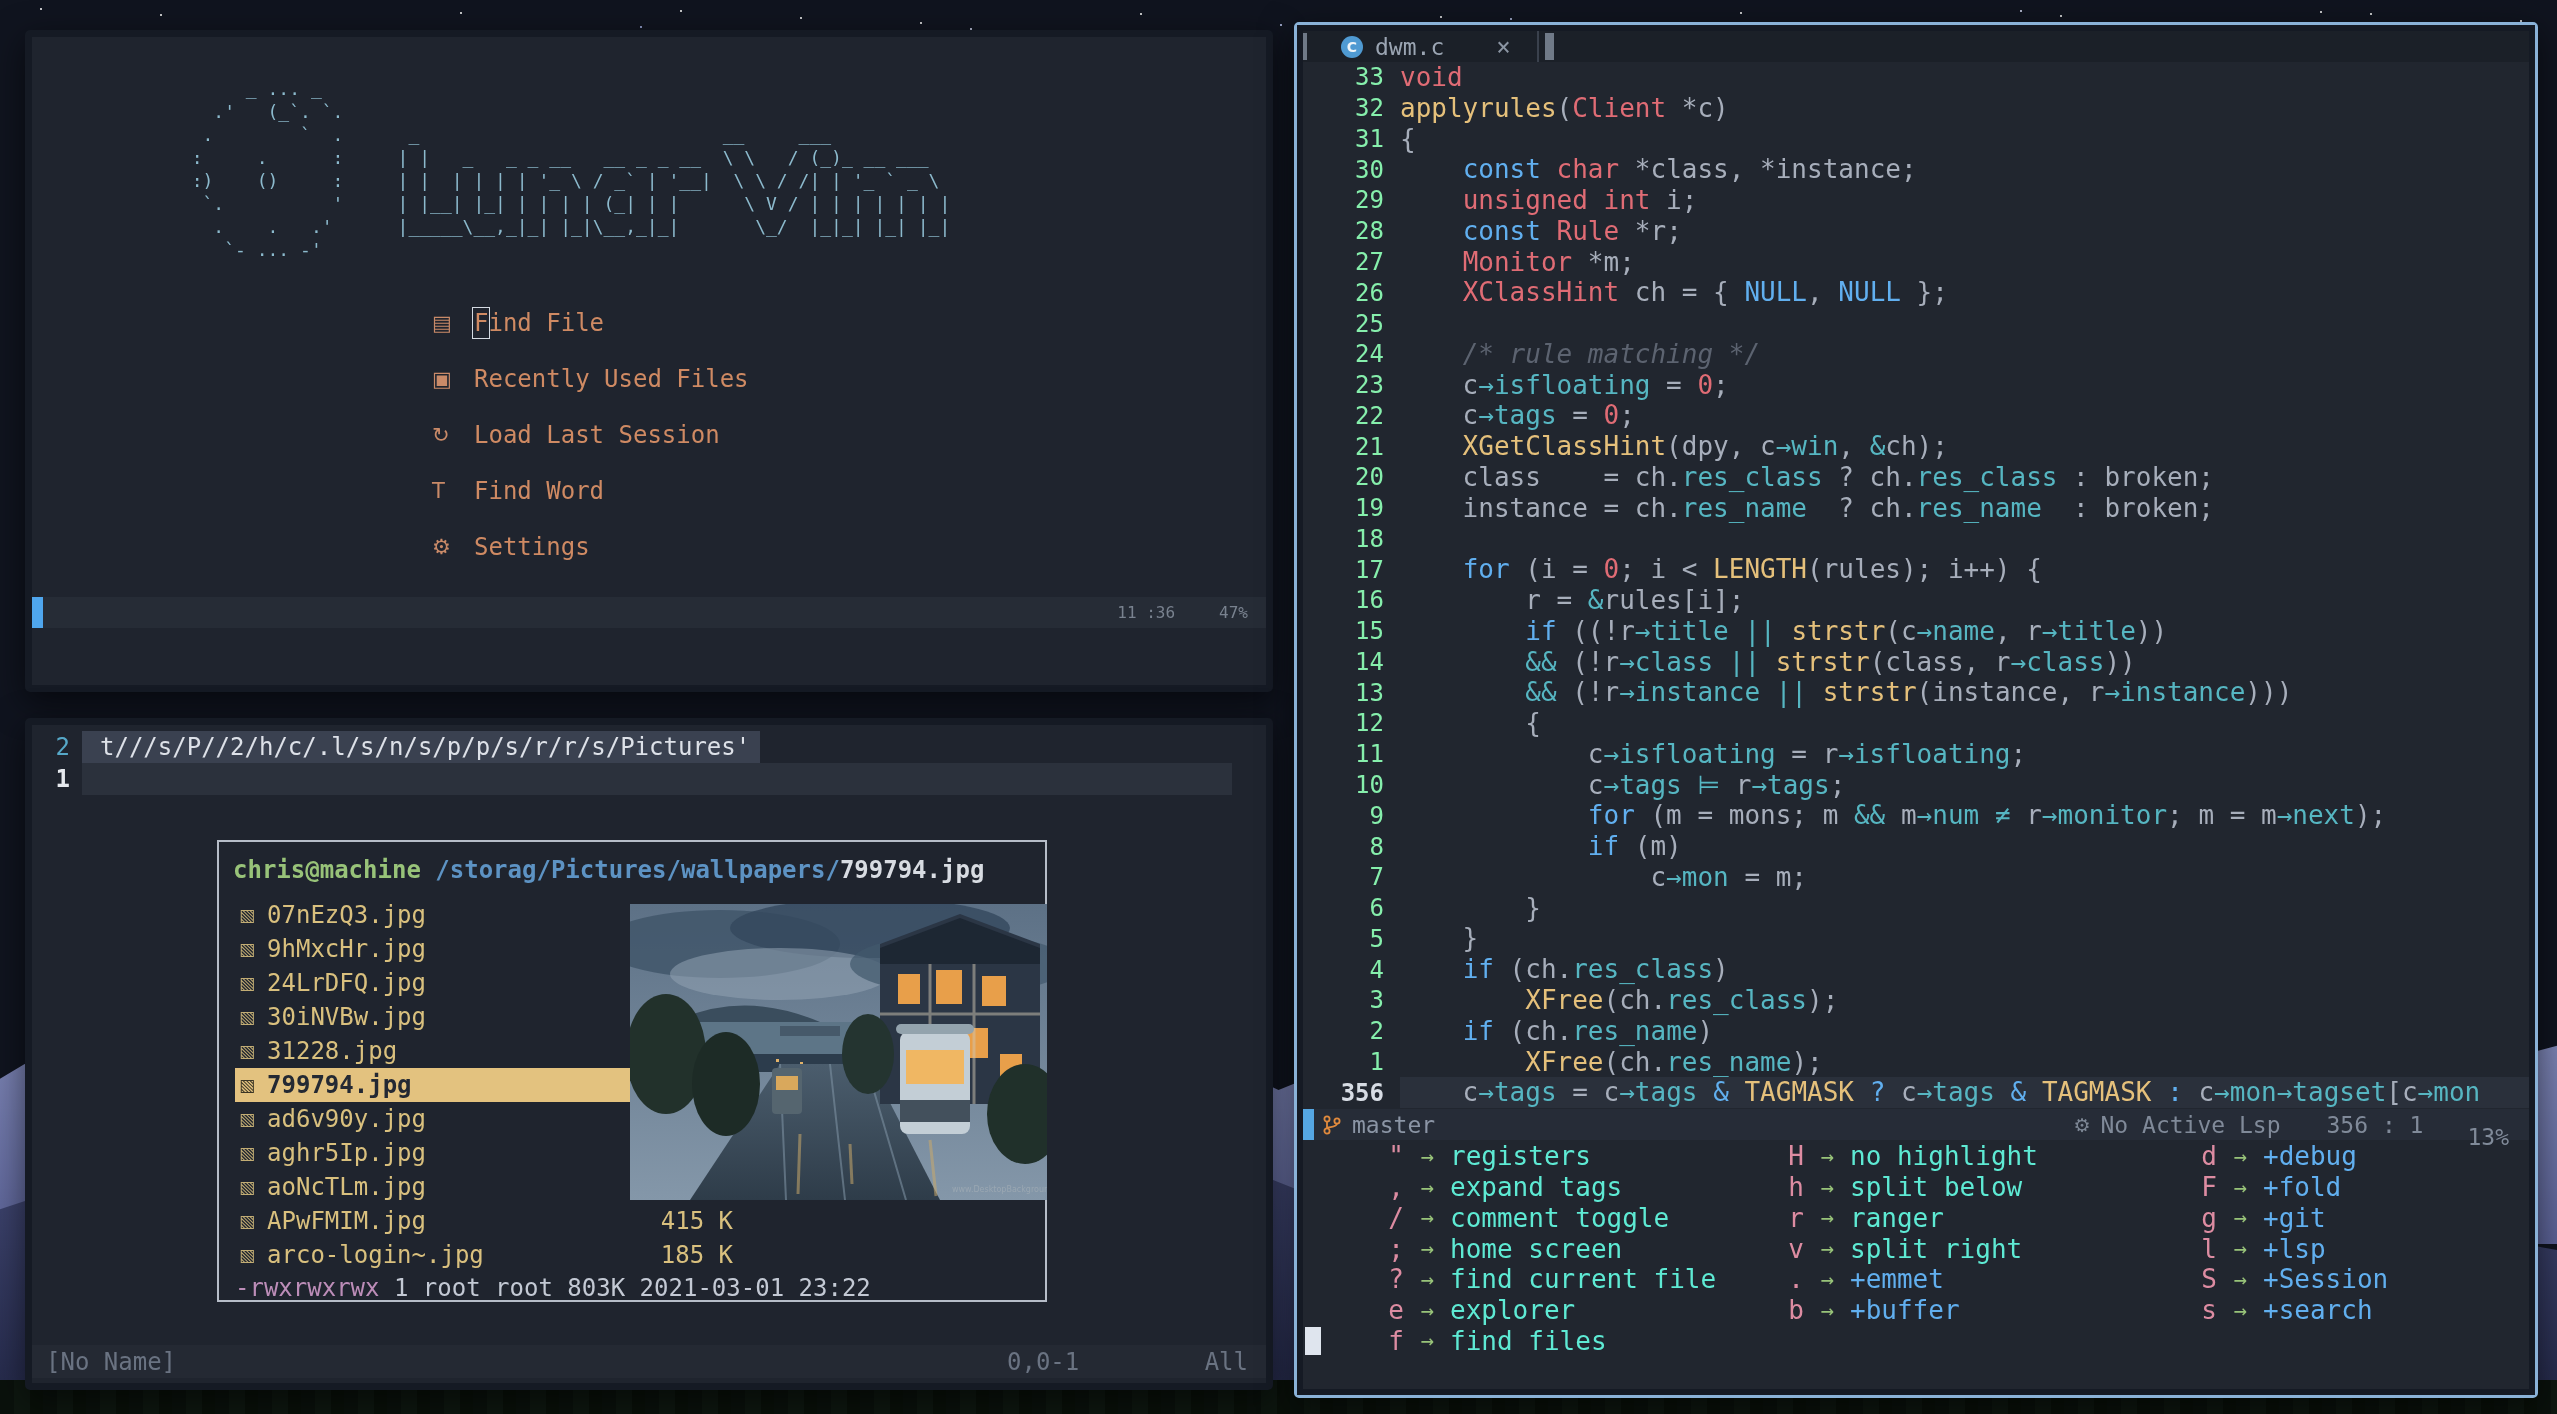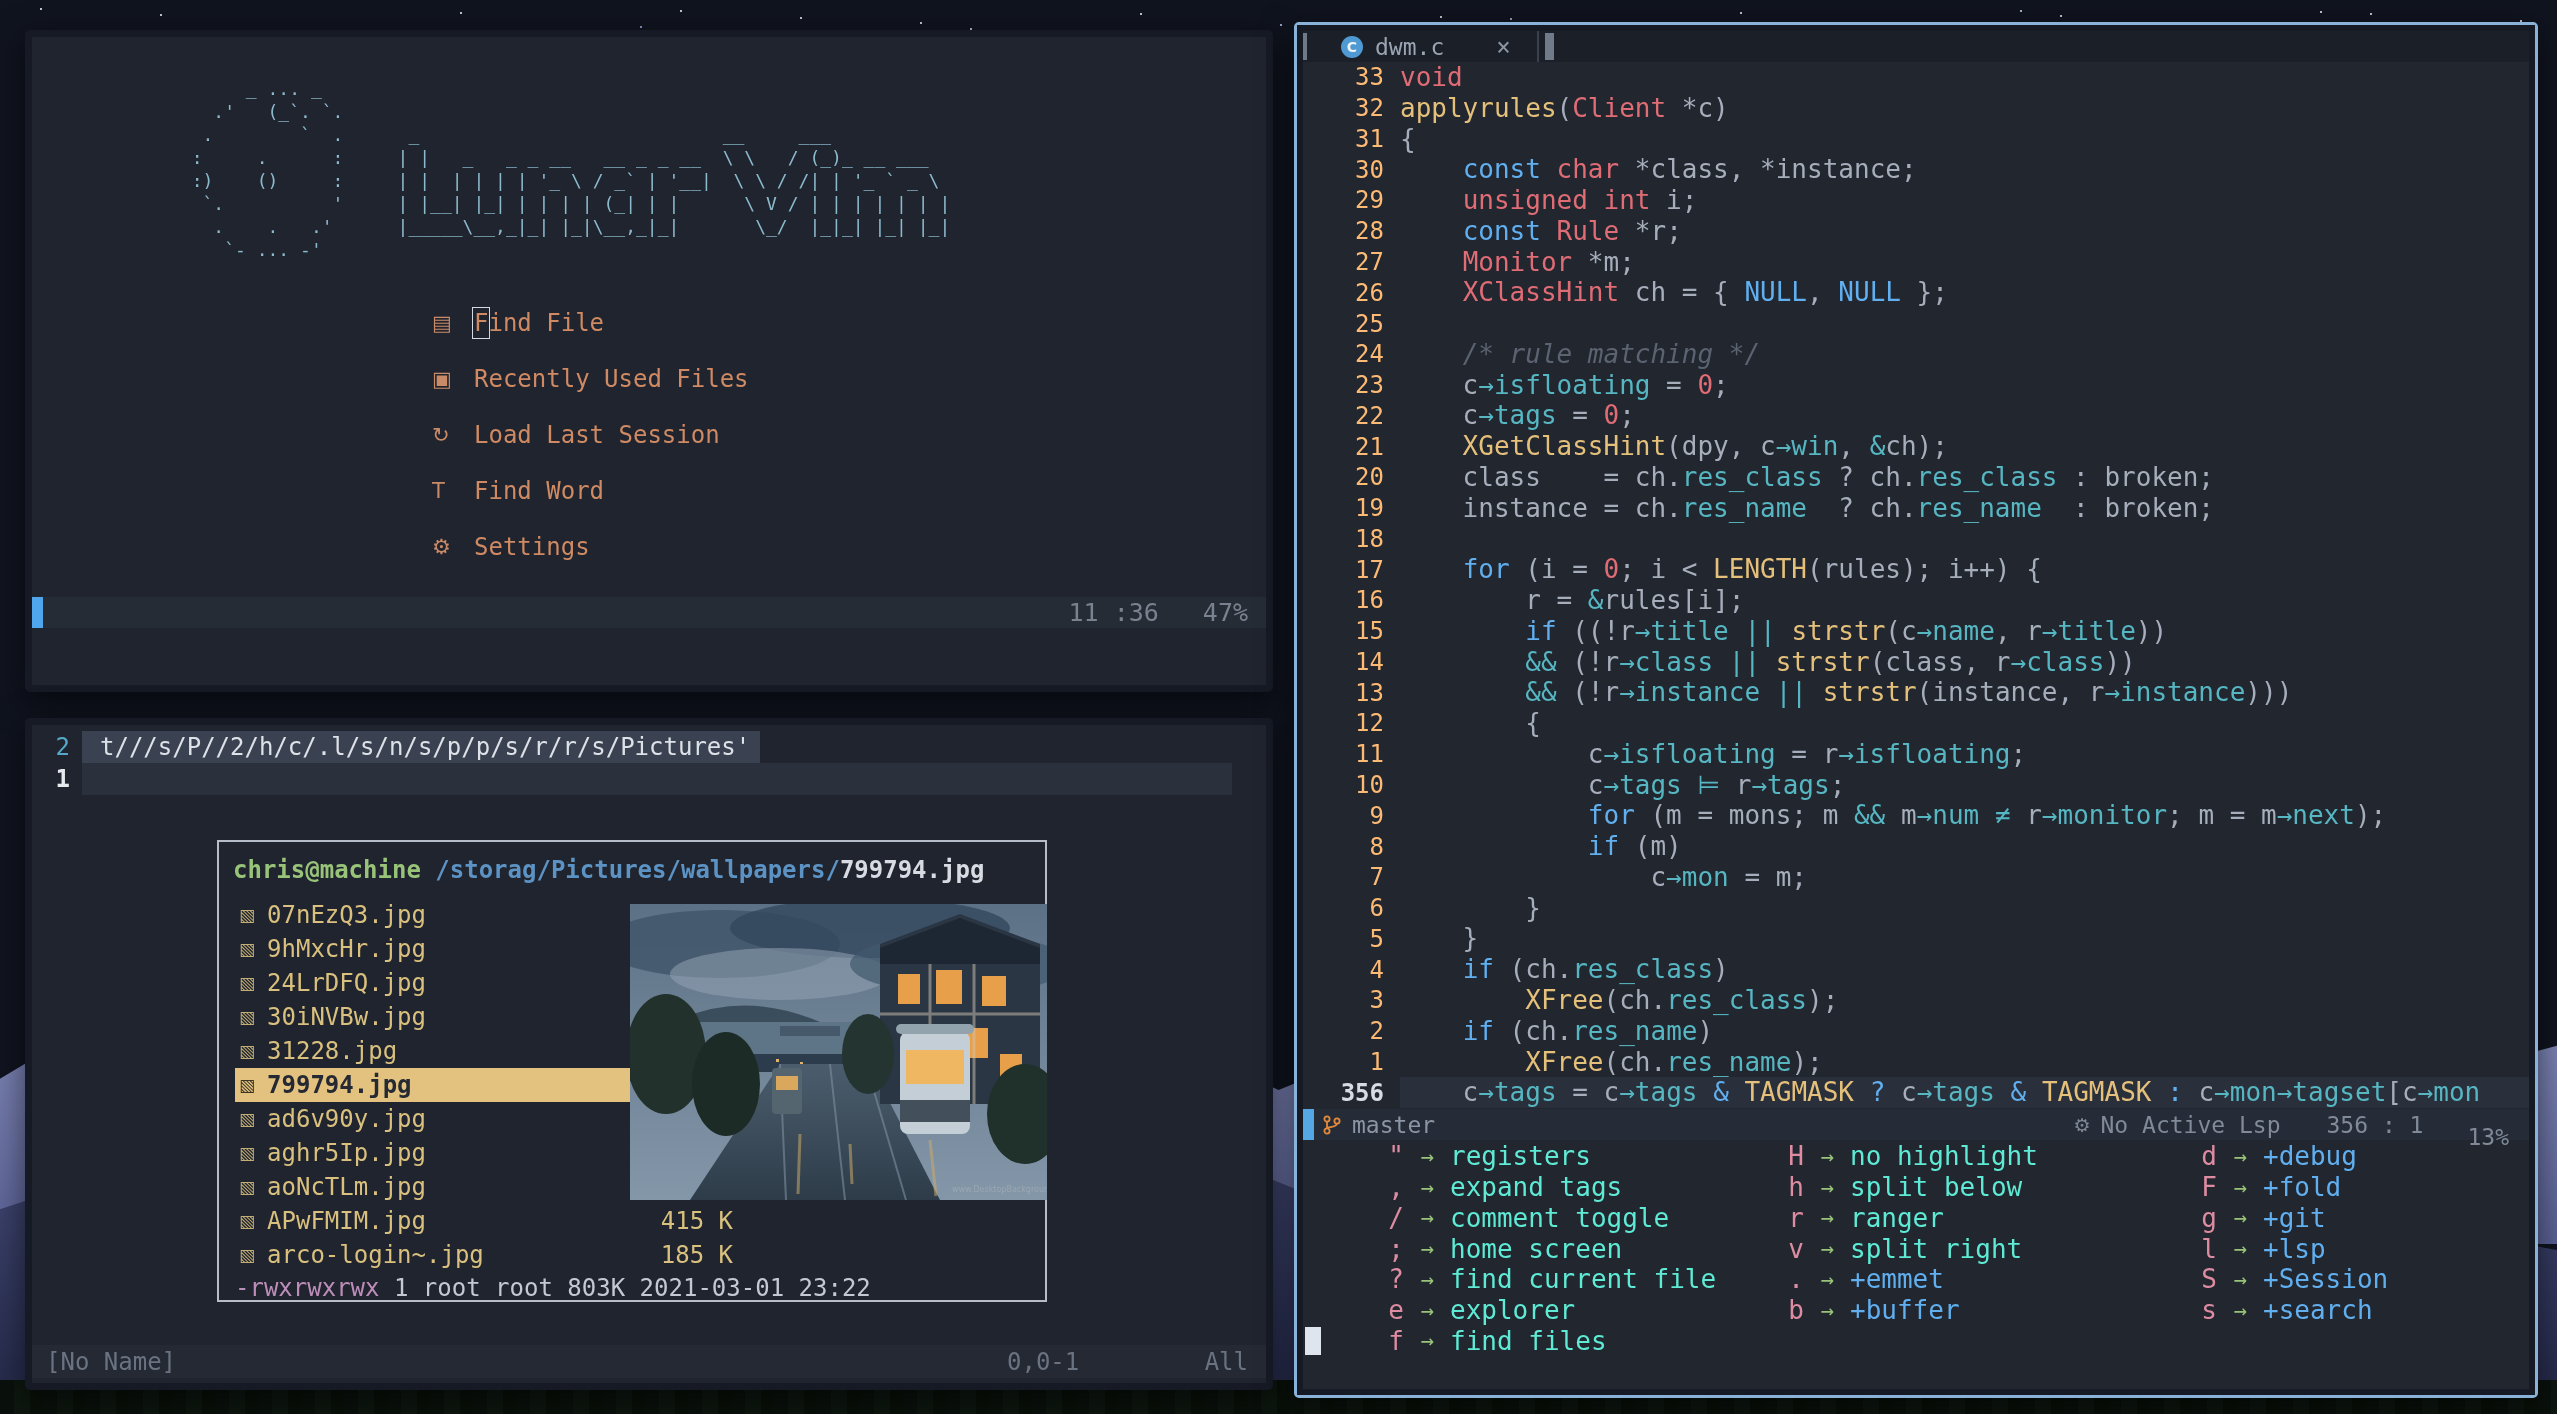--- a/index.html
+++ b/index.html
@@ -33,21 +33,21 @@
   .content{position:absolute;inset:0;overflow:hidden;}
 
   
   #ascii-logo{position:absolute;left:138px;top:40px;margin:0;color:#8cbacd;
     font-size:18px;line-height:23px;white-space:pre;}
   #dash-menu{position:absolute;left:400px;top:258px;}
   .menu-item{display:flex;align-items:center;height:56px;color:#cf8a63;font-size:24px;cursor:pointer;}
   .menu-item .mi-icon{width:42px;font-family:"DejaVu Sans",sans-serif;font-size:21px;color:#c98a68;}
   .cursor-box{outline:1.5px solid #d4dae2;outline-offset:1px;}
   .statusline-a{position:absolute;left:0;right:0;top:560px;height:31px;background:#262c36;
-    display:flex;align-items:center;color:#79828f;font-size:25px;}
+    display:flex;align-items:center;color:#79828f;font-size:16px;}
   .sl-accent{width:11px;height:100%;background:#4fa6ed;}
   .statusline-a .sl-right{margin-left:auto;display:flex;gap:44px;padding-right:18px;}
 
   
   .vimline{display:flex;font-size:24px;line-height:32px;height:32px;}
   .vimline .ln2{width:30px;text-align:right;margin-left:8px;color:#56a8c8;}
   .vimline .ln1{width:30px;text-align:right;margin-left:8px;color:#e6e9ee;font-weight:bold;}
   .vimline pre{margin:0 0 0 12px;white-space:pre;color:#dde1e8;}
   .hl2{background:#3a4150;padding:0 10px 0 18px;}
   .hl1{background:#2b313c;width:1150px;height:32px;margin-left:12px;}
@@ -79,21 +79,21 @@
   .tab-edge{width:4px;height:27px;background:#6f7987;margin-right:34px;}
   .tab-cicon{width:22px;height:22px;border-radius:50%;background:#4f9ad2;color:#eef4f8;
     font-size:14px;font-weight:bold;display:flex;align-items:center;justify-content:center;margin-right:12px;
     font-family:"DejaVu Sans",sans-serif;}
   .tab-title{color:#9ba5b3;font-size:23px;}
   .tab-close{color:#8b95a3;font-size:24px;margin-left:52px;cursor:pointer;}
   .tab-sep{width:2px;height:31px;background:#3a414d;margin-left:26px;}
   .tab-cursor{width:9px;height:27px;background:#707a88;margin-left:6px;}
   #code-lines{position:absolute;left:0;right:0;top:31px;}
   .cline{display:flex;height:30.78px;align-items:center;}
-  .cline .ln{width:81px;text-align:right;color:#fdba74;font-size:24px;flex:none;}
+  .cline .ln{width:81px;text-align:right;color:#86efac;font-size:24px;flex:none;}
   .cline pre{margin:0 0 0 16px;font-size:26px;white-space:pre;flex:1;height:30.78px;line-height:30.78px;overflow:hidden;}
   .cline.cur .ln{color:#d7dce4;font-weight:bold;}
   .cline.cur pre{background:#2a303b;}
   .tk-kw{color:#61afef;} .tk-ty{color:#e06c75;} .tk-fn{color:#e5c07b;}
   .tk-mem{color:#56b6c2;} .tk-num{color:#e06c75;} .tk-pl{color:#a7aebb;}
   .tk-cm{color:#5c6370;font-style:italic;}
   .statusline-c{position:absolute;left:0;right:0;top:1078px;height:31px;background:#262c37;
     display:flex;align-items:center;color:#8b95a5;font-size:23px;}
   .sl-c-accent{width:11px;height:100%;background:#55a7e3;flex:none;}
   .git-icon{margin:0 10px 0 8px;display:flex;}

